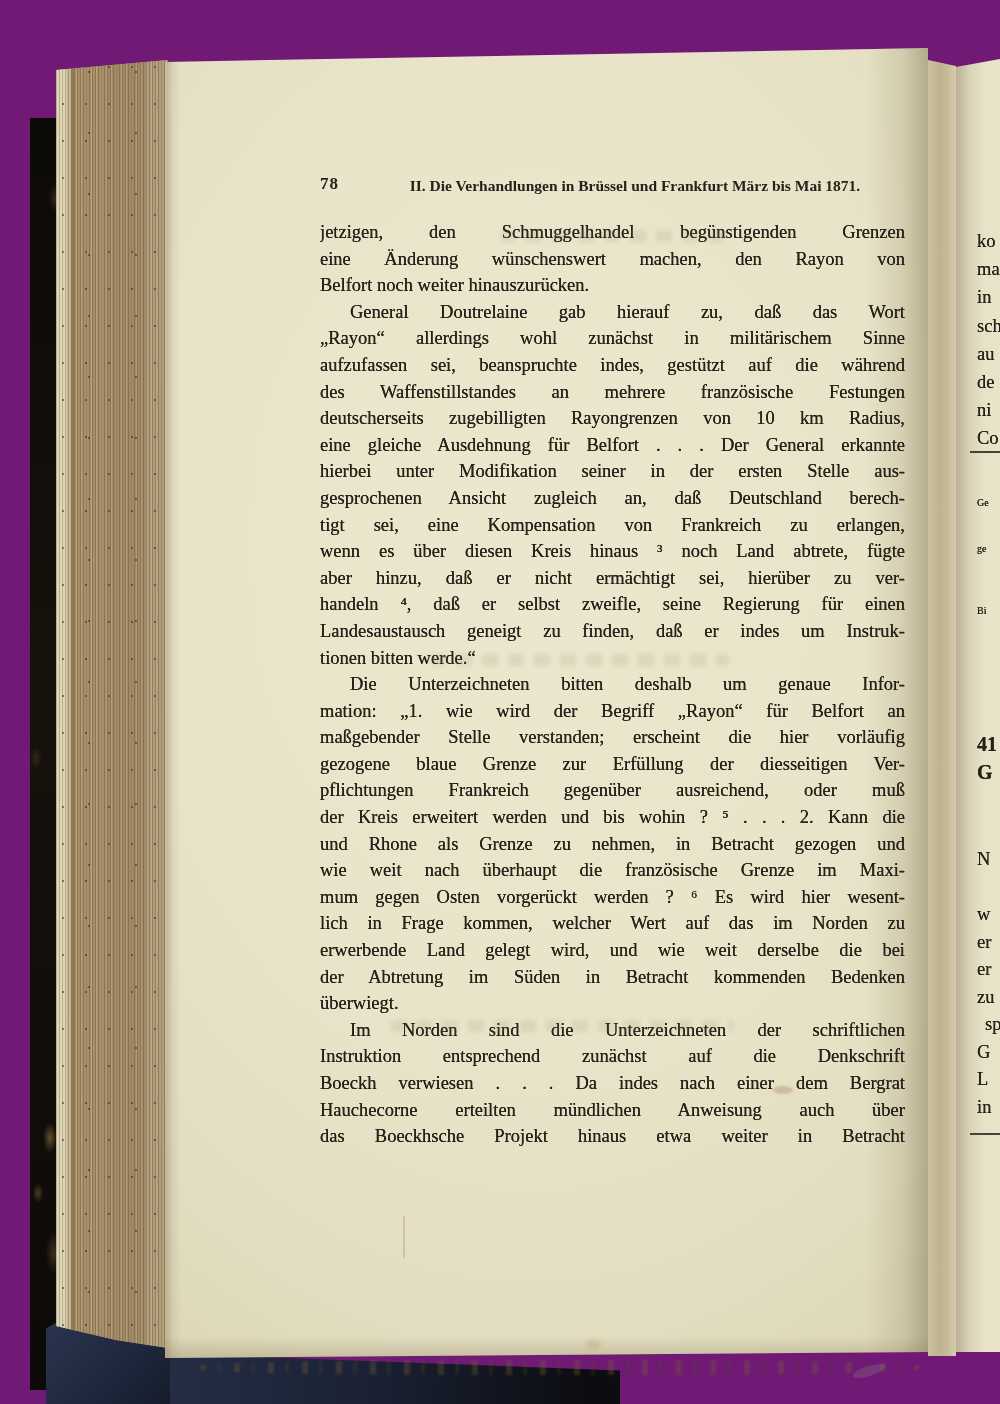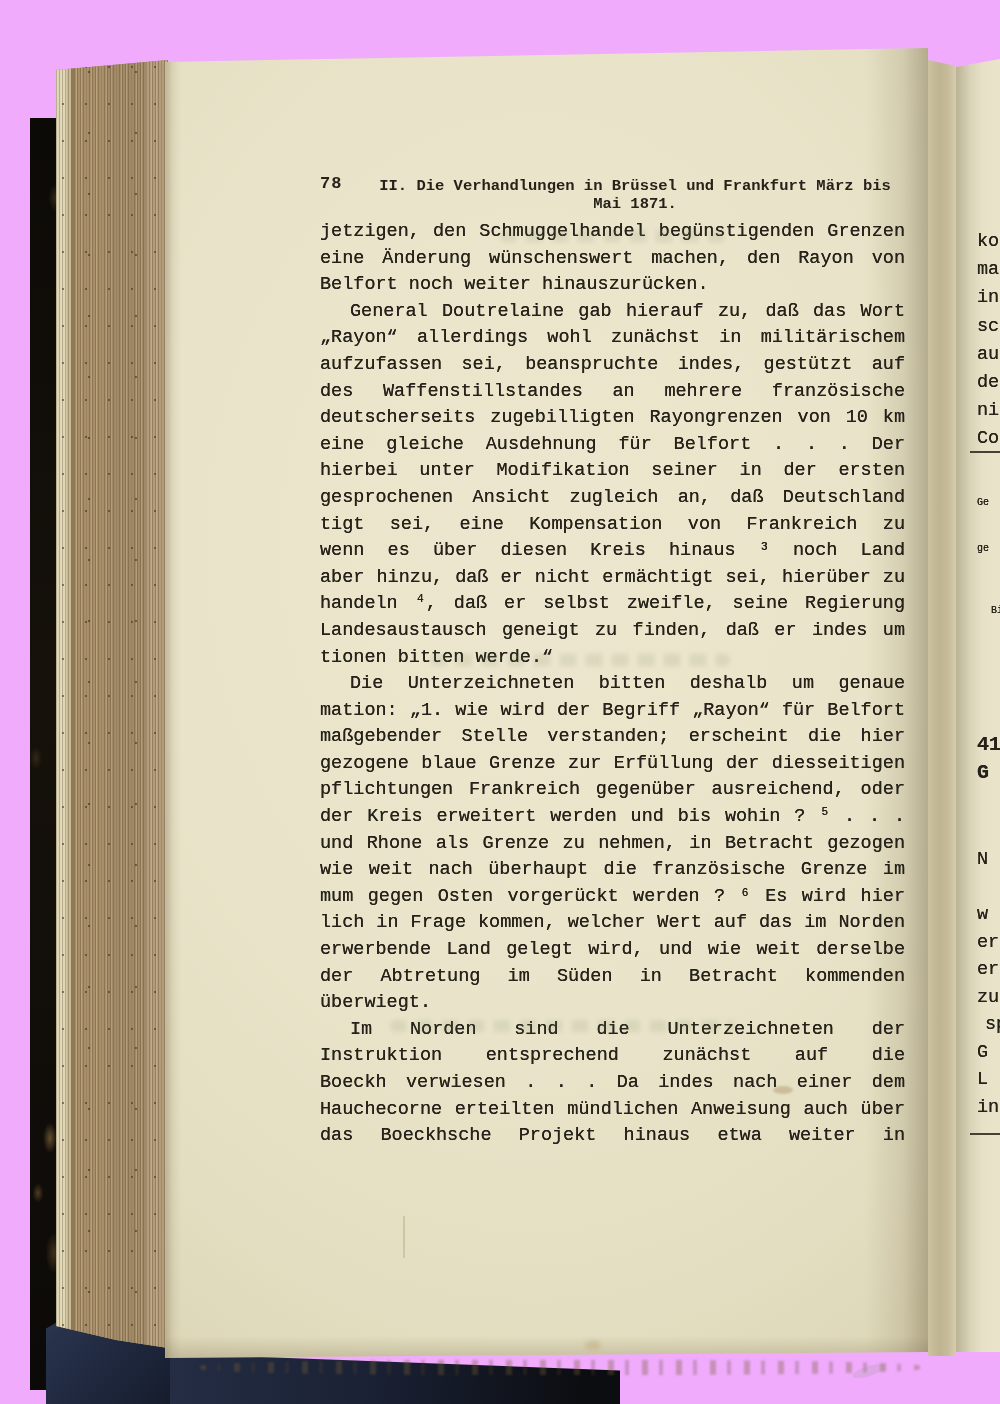--- a/index.html
+++ b/index.html
@@ -1,20 +1,20 @@
 <!DOCTYPE html>
 <html><head>
 <meta charset="utf-8">
 <style>
   * { margin:0; padding:0; box-sizing:border-box; }
   html,body { background:#080706; }
   .scene {
     position:relative; width:1000px; height:1404px; overflow:hidden;
-    background:#f0abfc;
-    font-family:Liberation Mono, monospace;
+    background:#701a75;
+    font-family:Liberation Serif, serif;
   }
   
   .cover-left {
     position:absolute; left:30px; top:118px; width:32px; height:1272px;
     background-image:
       radial-gradient(ellipse 10px 22px at 20px 1020px, rgba(155,120,72,.60), transparent 70%),
       radial-gradient(ellipse 8px 14px at 8px 1075px, rgba(140,105,60,.50), transparent 70%),
       radial-gradient(ellipse 12px 30px at 24px 1135px, rgba(125,95,55,.45), transparent 70%),
       radial-gradient(ellipse 9px 16px at 6px 640px, rgba(120,90,50,.30), transparent 70%),
       radial-gradient(ellipse 11px 20px at 26px 80px, rgba(130,100,60,.35), transparent 70%),
@@ -194,21 +194,21 @@
     <div class="frag" style="top:204px;">ma</div>
     <div class="frag" style="top:232px;">in</div>
     <div class="frag" style="top:261px;">sch</div>
     <div class="frag" style="top:289px;">au</div>
     <div class="frag" style="top:317px;">de</div>
     <div class="frag" style="top:345px;">ni</div>
     <div class="frag" style="top:373px;">Co</div>
     <div class="fn-rule" style="top:399px;"></div>
     <div class="frag small" style="top:437px;">Ge</div>
     <div class="frag small" style="top:483px;">ge</div>
-    <div class="frag small" style="top:545px;margin-left:14px;">Bi</div>
+    <div class="frag small" style="top:545px;">Bi</div>
     <div class="frag bold" style="top:679px;">41</div>
     <div class="frag bold" style="top:707px;">G</div>
     <div class="frag" style="top:794px;">N</div>
     <div class="frag" style="top:849px;">w</div>
     <div class="frag" style="top:877px;">er</div>
     <div class="frag" style="top:904px;">er</div>
     <div class="frag" style="top:932px;">zu</div>
     <div class="frag" style="top:959px;margin-left:8px;">sp</div>
     <div class="frag" style="top:987px;">G</div>
     <div class="frag" style="top:1014px;">L</div>

